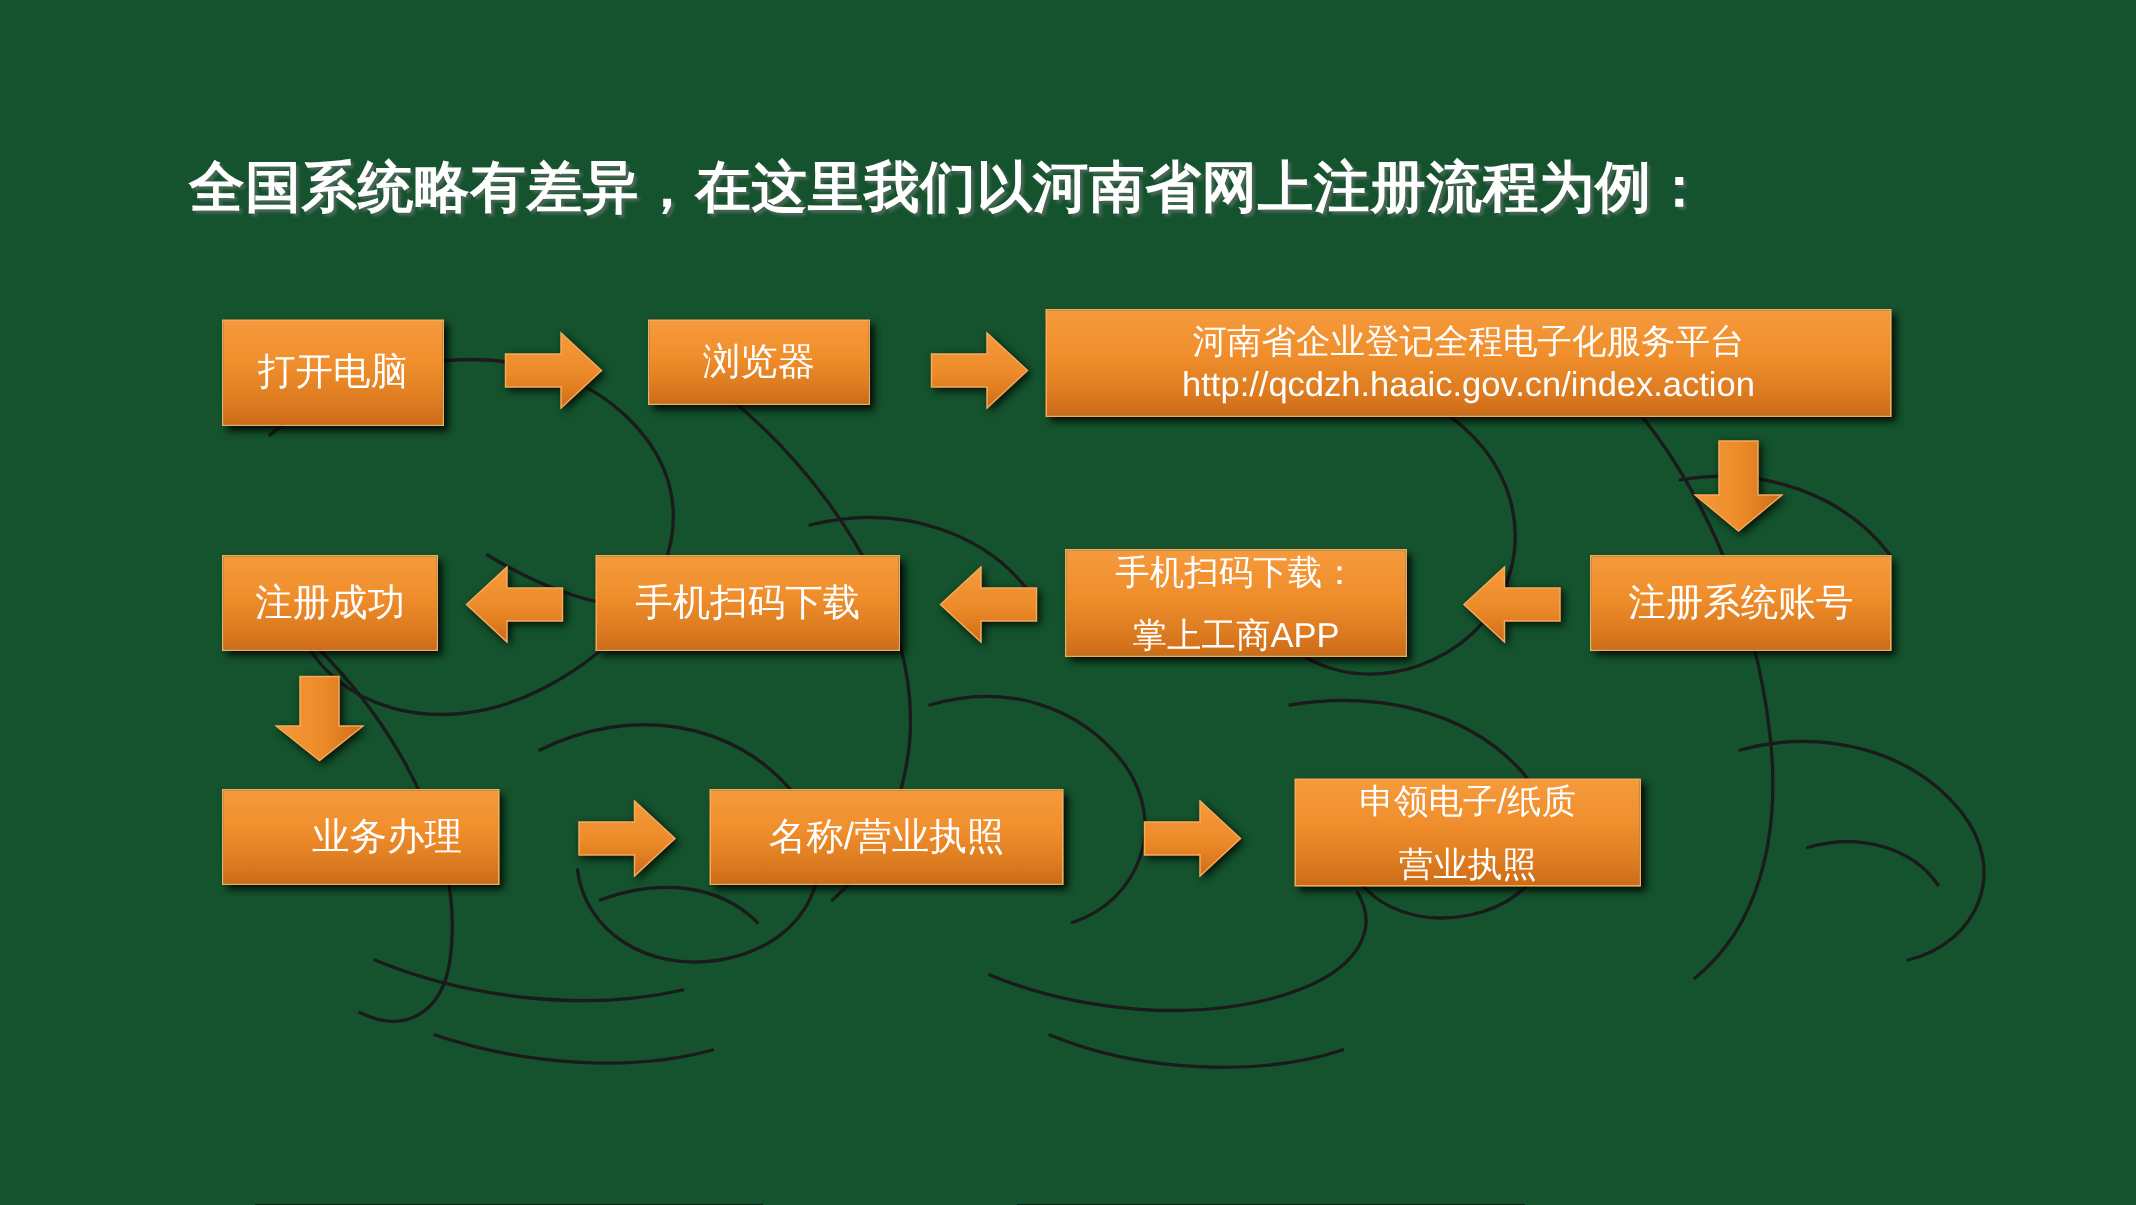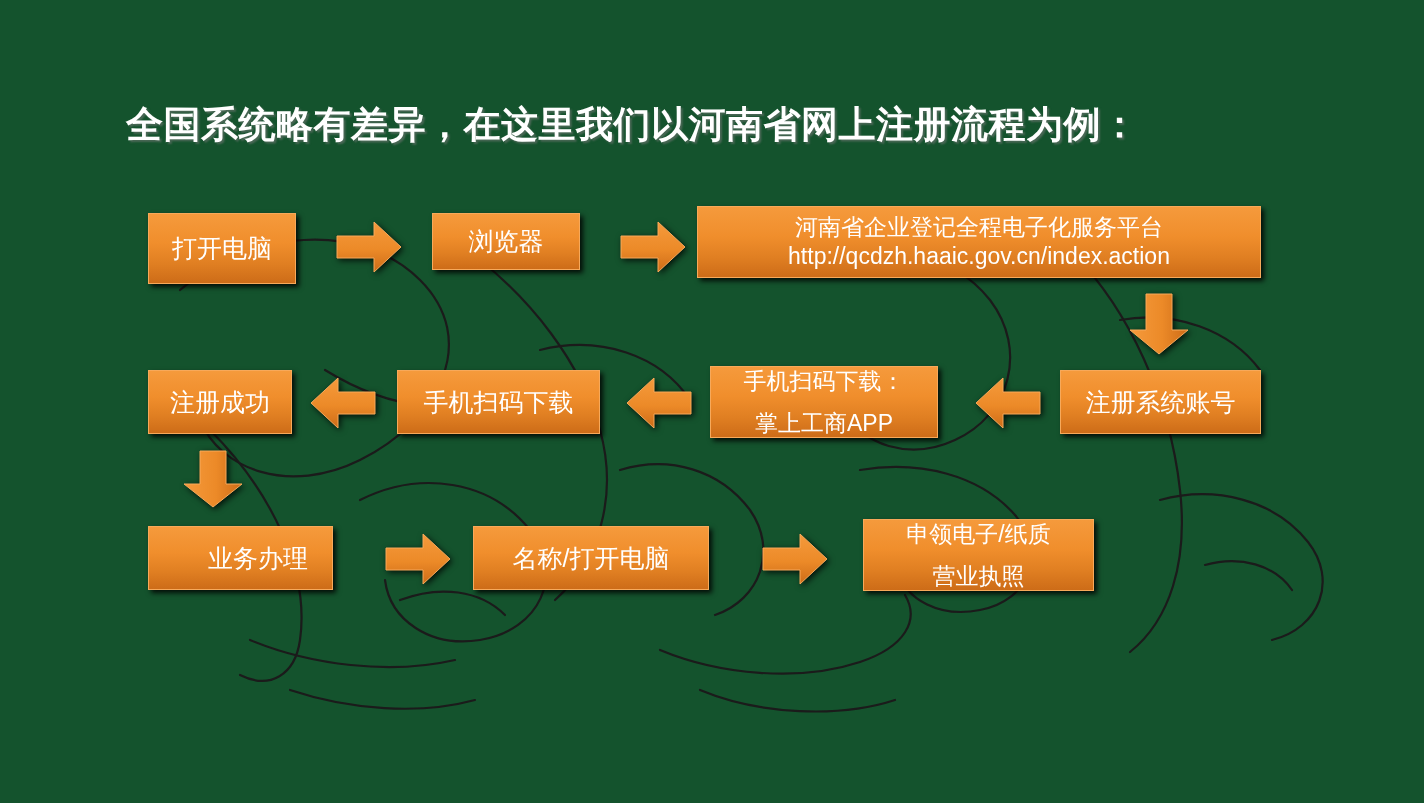--- a/index.html
+++ b/index.html
@@ -232,21 +232,21 @@
         <stop offset="0%" stop-color="#f59a3c"></stop>
             <stop offset="55%" stop-color="#ec8a28"></stop>
             <stop offset="100%" stop-color="#cd6c18"></stop>
       </linearGradient>
         </defs>
       <path d="M1 15 L38 15 L38 1 L65 26 L38 51 L38 37 L1 37 Z" fill="url(#ga3)" stroke="#f7a95a" stroke-width="1"></path>
     </svg>
   </div>
 
   <div class="node" style="left:473px; top:526px; width:236px; height:64px;">
-    <span class="txt">名称/打开电脑</span>
+    <span class="txt">名称/营业执照</span>
   </div>
 
   <div class="arrow" style="left:762px; top:533px;">
     <svg width="66" height="52" viewBox="0 0 66 52" xmlns="http://www.w3.org/2000/svg">
       <defs>
           <linearGradient id="ga4" x1="0" y1="0" x2="0" y2="1">
         <stop offset="0%" stop-color="#f59a3c"></stop>
             <stop offset="55%" stop-color="#ec8a28"></stop>
             <stop offset="100%" stop-color="#cd6c18"></stop>
       </linearGradient>

